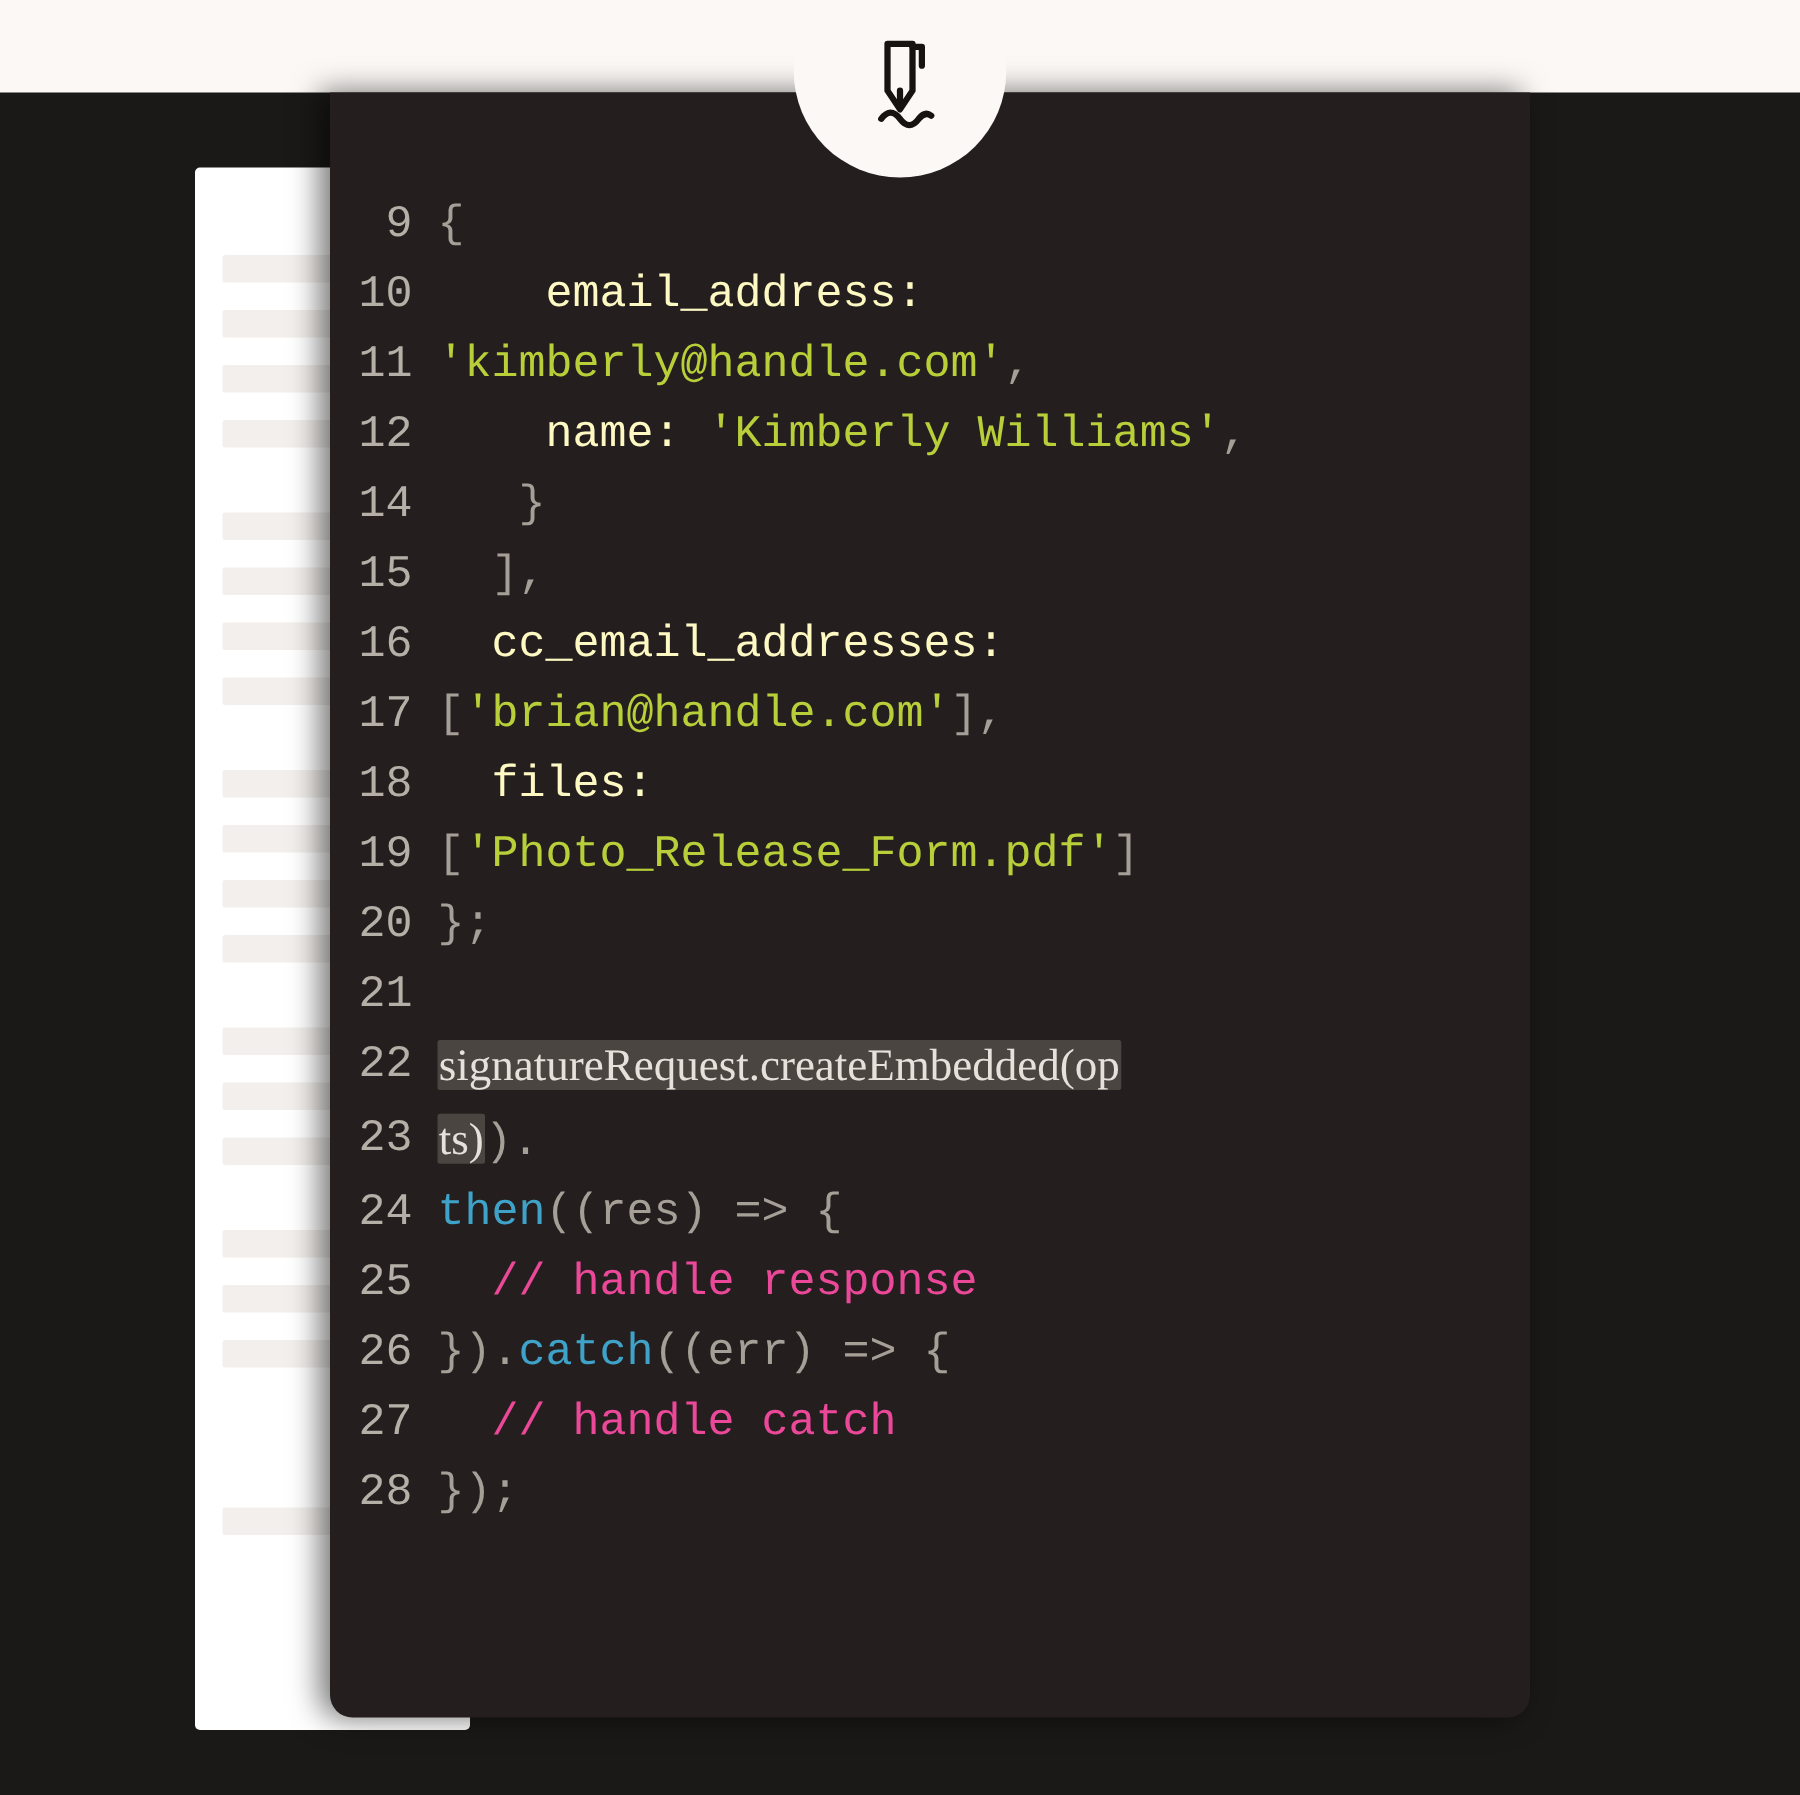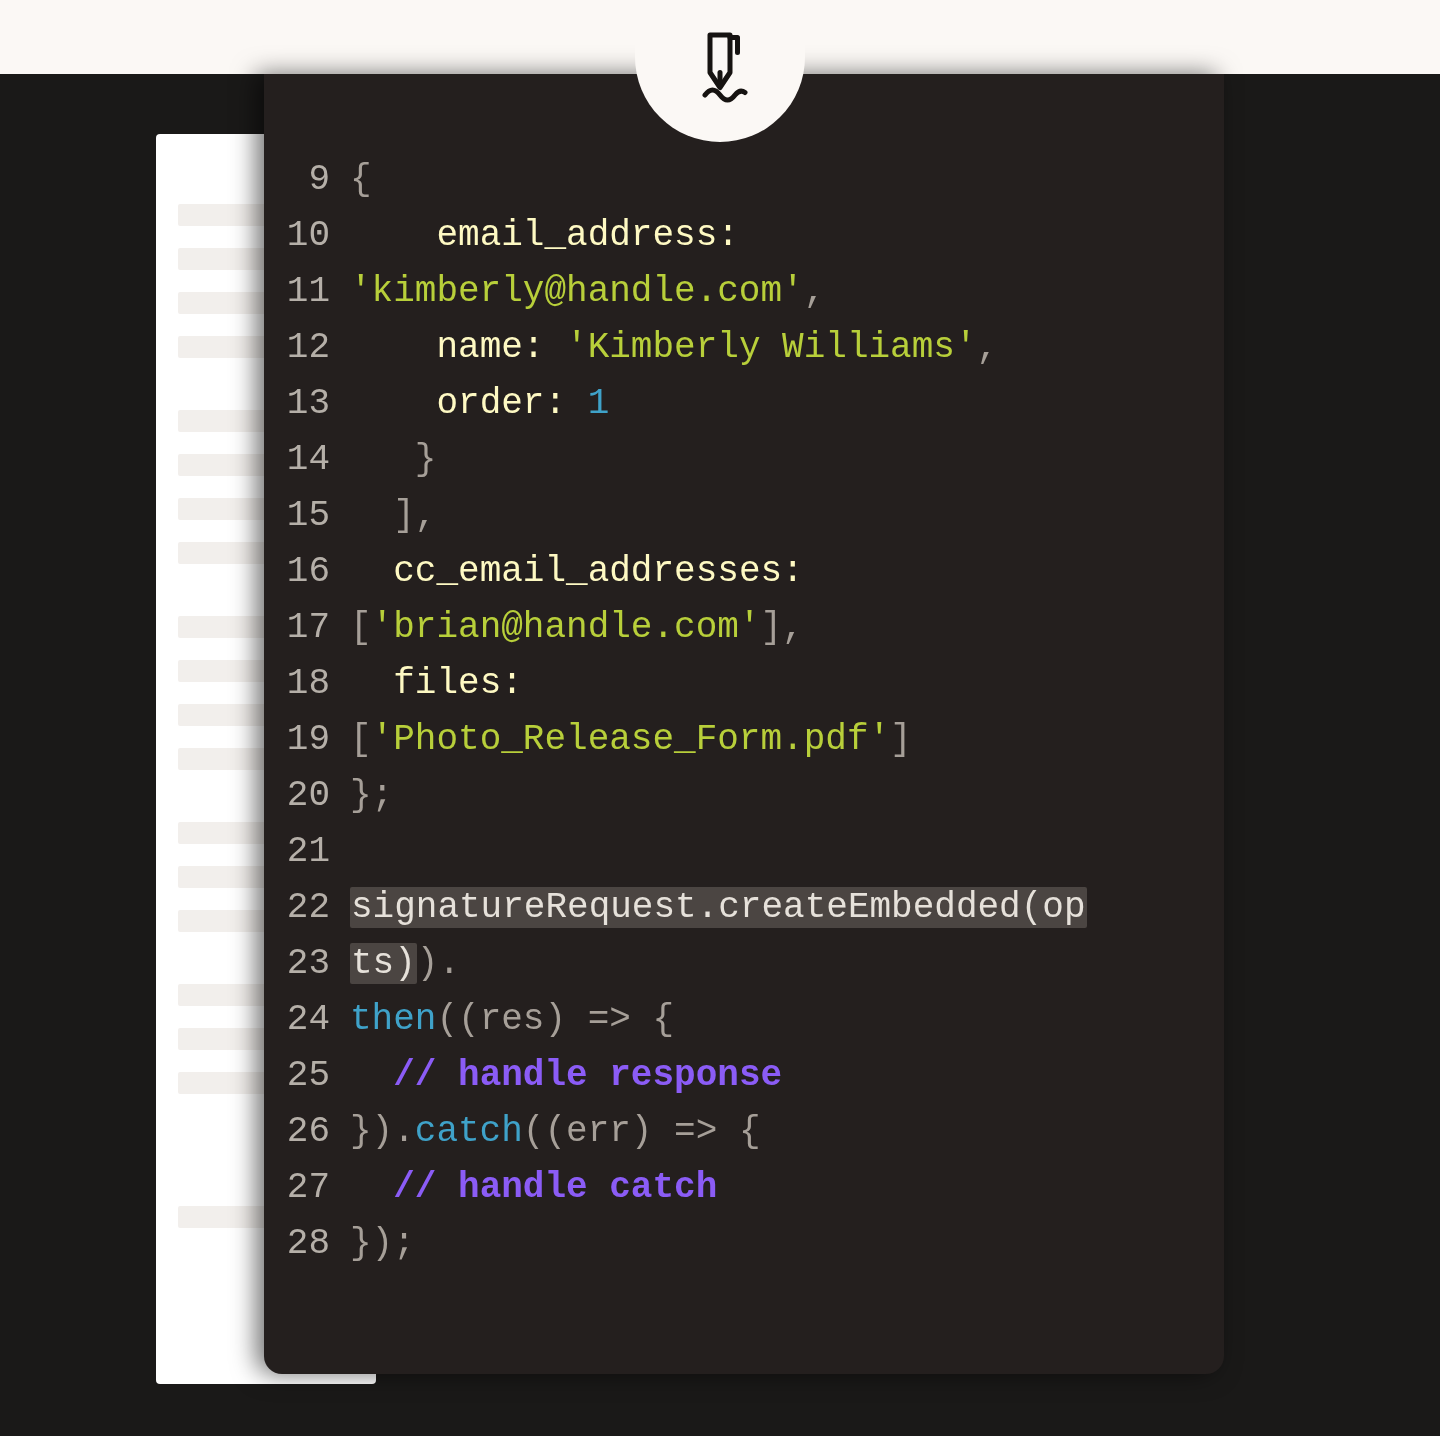--- a/index.html
+++ b/index.html
@@ -97,22 +97,22 @@
     word-break: break-all;
     color: #d7d2cb;
     padding-right: 18px;
   }
   .tok-punc   { color: #a69f98; }
   .tok-key    { color: #fef9c3; }
   .tok-string { color: #b8cf3a; } 
   .tok-num    { color: #3fa2c9; }
   .tok-method { color: #3fa2c9; }
   .tok-default{ color: #d7d2cb; }
-  .tok-comment{ color: #8b5cf6; font-weight: bold; }
-  .tok-sel    { background: #4b4542; color: #e6e1da; padding: 0 1px; border-radius: 2px; }
+  .tok-comment{ color: #ec4899; }
+  .tok-sel    { background: #4b4542; color: #e6e1da; padding: 0 1px; border-radius: 2px; font-family: Liberation Serif, serif; }
   .empty-line { min-height: 56px; }
 </style>
 </head>
 <body>
 
 <div class="stage">
   <div class="top-band"></div>
   <div class="dark-panel"></div>
 
   <div class="badge">
@@ -169,24 +169,20 @@
         </div>
         <div class="code-row">
           <div class="ln">11</div>
           <div class="content"><span class="tok-string">'kimberly@handle.com'</span><span class="tok-punc">,</span></div>
         </div>
         <div class="code-row">
           <div class="ln">12</div>
           <div class="content"><span class="tok-key">    name: </span><span class="tok-string">'Kimberly Williams'</span><span class="tok-punc">,</span></div>
         </div>
         <div class="code-row">
-          <div class="ln">13</div>
-          <div class="content"><span class="tok-key">    order: </span><span class="tok-num">1</span></div>
-        </div>
-        <div class="code-row">
           <div class="ln">14</div>
           <div class="content"><span class="tok-punc">   }</span></div>
         </div>
         <div class="code-row">
           <div class="ln">15</div>
           <div class="content"><span class="tok-punc">  ],</span></div>
         </div>
         <div class="code-row">
           <div class="ln">16</div>
           <div class="content"><span class="tok-key">  cc_email_addresses: </span></div>

